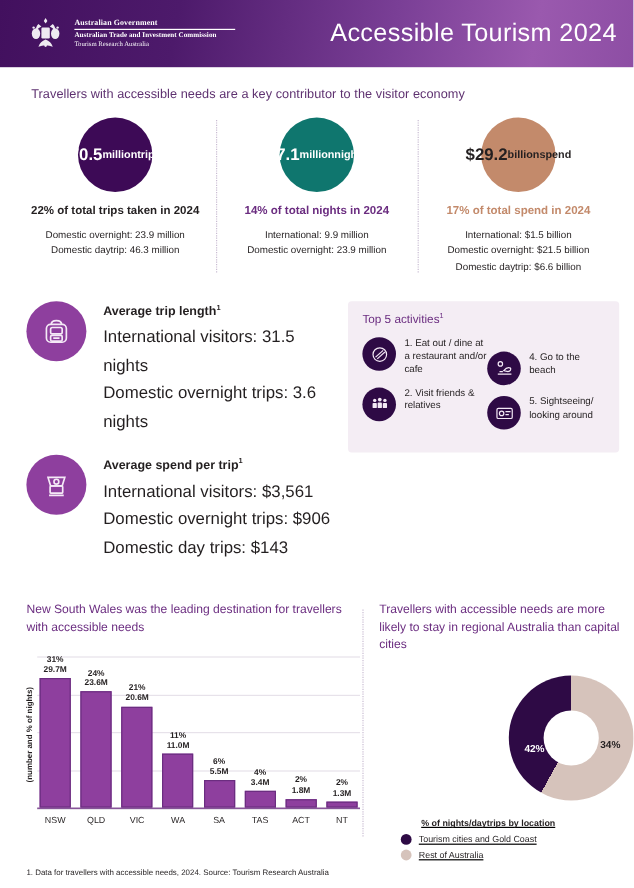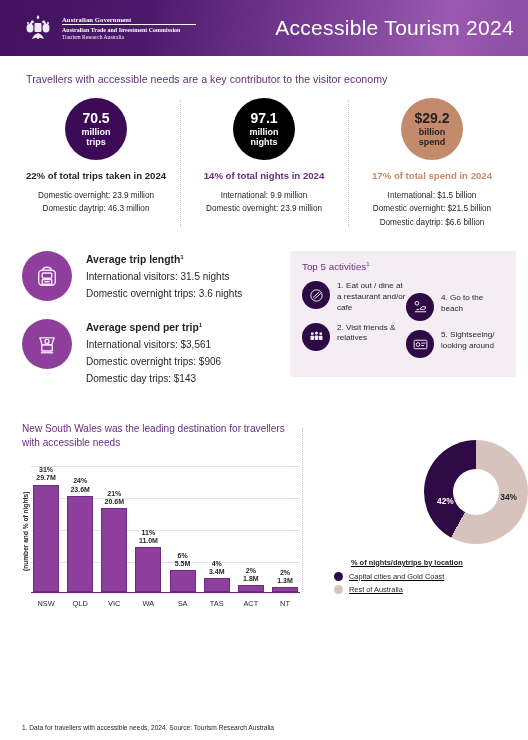--- a/index.html
+++ b/index.html
@@ -39,44 +39,44 @@
   
   .stats { display: flex; margin-top: 13px; padding: 0 12px; }
   .stat { flex: 1; text-align: center; position: relative; padding: 0 6px; }
   .stat + .stat::before {
     content: ""; position: absolute; left: 0; top: 2px; bottom: 2px;
     border-left: 1px dotted #c9bcd2;
   }
   .circle {
     width: 62px; height: 62px; border-radius: 50%;
     margin: 0 auto 10px auto;
-    display: flex; flex-direction: column; align-items: center; justify-content: center;
+    display: flex; flex-direction: row; align-items: center; justify-content: center;
     line-height: 1.12;
   }
   .circle .big { font-size: 14px; font-weight: 700; }
   .circle .sm  { font-size: 9px; font-weight: 700; }
   .c1 { background: #3d0a56; color: #fff; }
-  .c2 { background: #000000; color: #fff; }
+  .c2 { background: #0f766e; color: #fff; }
   .c3 { background: #c38a6b; color: #231f20; }
   .stat-head { font-size: 9.6px; font-weight: 700; line-height: 1.35; margin-bottom: 6px; }
   .h1c { color: #231f20; } .h2c { color: #6b2d80; } .h3c { color: #c38a6b; }
   .stat-line { font-size: 8.2px; color: #231f20; line-height: 1.62; }
 
   
   .mid { display: flex; margin-top: 22px; padding-left: 22px; padding-right: 12px; }
   .mid-left { width: 262px; }
   .fact { display: flex; align-items: flex-start; margin-bottom: 16px; }
   .ficon {
     width: 50px; height: 50px; border-radius: 50%; background: #8e3f9e;
     flex: 0 0 50px; display: flex; align-items: center; justify-content: center;
   }
   .ftext { margin-left: 14px; padding-top: 2px; }
   .ftitle { font-size: 10.4px; font-weight: 700; color: #231f20; margin-bottom: 4px; }
   .ftitle sup { font-size: 6.2px; }
-  .fline { font-size: 10px; color: #231f20; line-height: 1.68; }
+  .fline { font-size: 14px; color: #231f20; line-height: 1.68; }
 
   
   .panel {
     flex: 1; background: #f4edf4; border-radius: 3px;
     padding: 10px 10px 10px 12px; margin-left: 6px; align-self: flex-start;
   }
   .panel-title { font-size: 9.8px; color: #6b2d80; margin-bottom: 9px; }
   .panel-title sup { font-size: 6px; }
   .acts { display: flex; }
   .acol { display: flex; flex-direction: column; }
@@ -365,31 +365,32 @@
               <div class="xlab">SA</div>
               <div class="xlab">TAS</div>
               <div class="xlab">ACT</div>
               <div class="xlab">NT</div>
             </div>
         </div>
       </div>
     </div>
 
     <div class="chart-right">
+      <div class="ctitle">Travellers with accessible needs are more likely to stay in regional Australia than capital cities</div>
       <div class="donut-wrap">
         <div class="donut" id="donut" style="border-radius: 50%; background: conic-gradient(rgb(214, 195, 187) 0deg, rgb(214, 195, 187) 208.8deg, rgb(46, 10, 69) 208.8deg, rgb(46, 10, 69) 360deg);">
           <div class="hole"></div>
           <div class="dlabel" id="dlab0" style="color: rgb(255, 255, 255); left: 13px; top: 56px;">42%</div>
           <div class="dlabel" id="dlab1" style="color: rgb(35, 31, 32); right: 11px; top: 52px;">34%</div>
         </div>
         <div class="legend">
           <div class="legend-title">% of nights/daytrips by location</div>
           <div class="lrow">
             <span class="ldot" id="ldot0" style="background: rgb(46, 10, 69);"></span>
-            <span class="ltext">Capital cities and Gold Coast</span>
+            <span class="ltext">Tourism cities and Gold Coast</span>
           </div>
           <div class="lrow">
             <span class="ldot" id="ldot1" style="background: rgb(214, 195, 187);"></span>
             <span class="ltext">Rest of Australia</span>
           </div>
         </div>
       </div>
     </div>
   </div>
 

